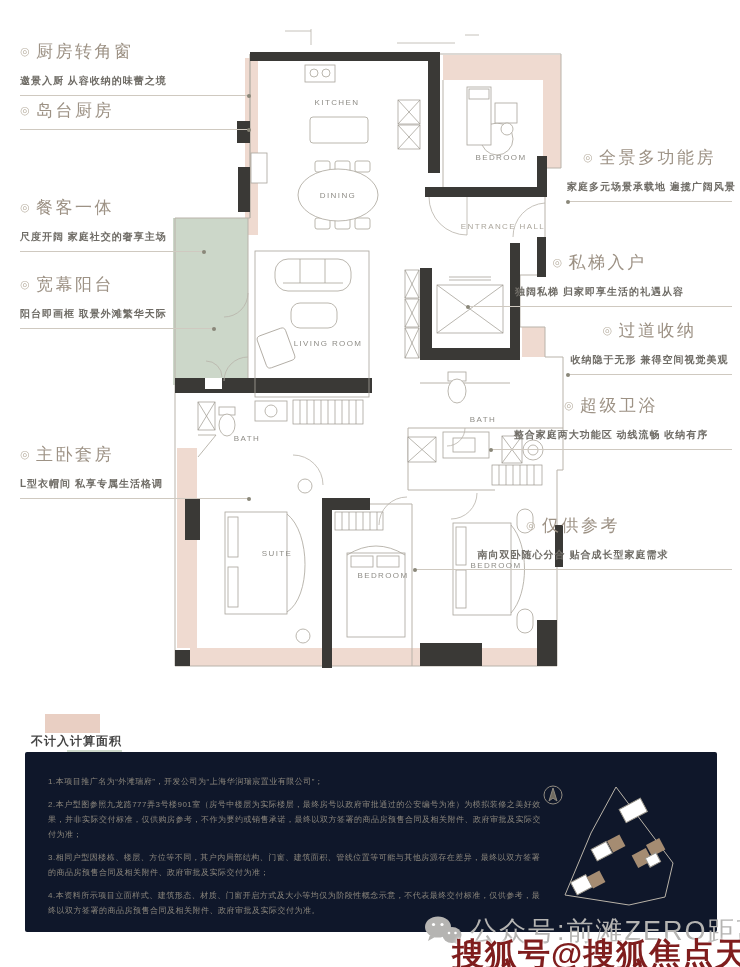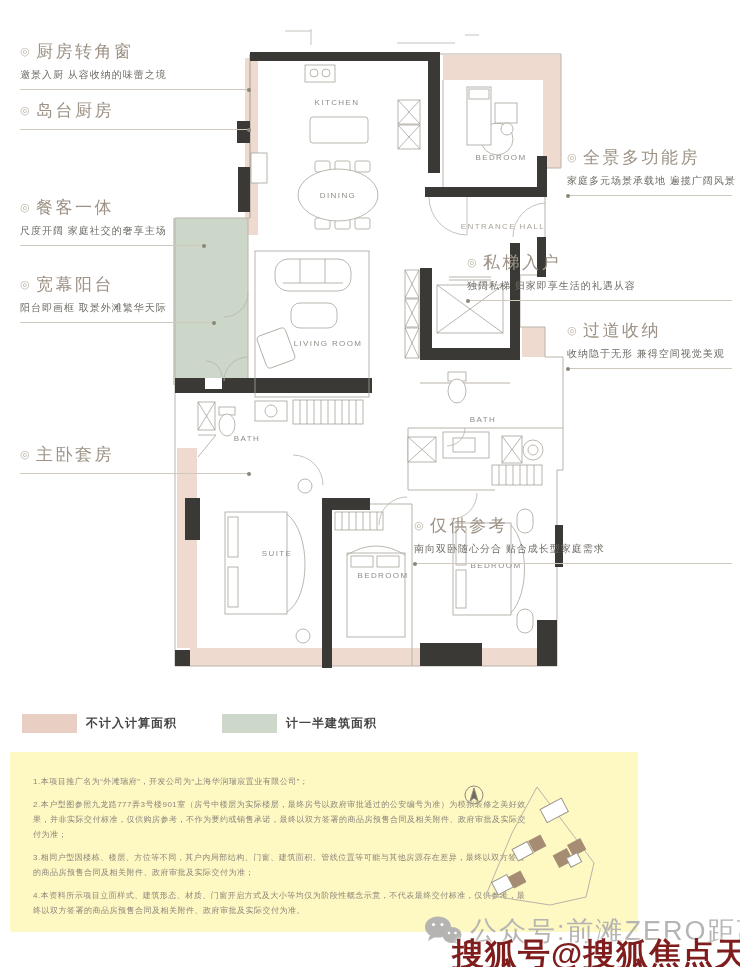--- a/index.html
+++ b/index.html
@@ -5,36 +5,36 @@
   html,body{margin:0;padding:0;background:#fff;}
   body{width:740px;height:967px;position:relative;overflow:hidden;
        font-family:"Liberation Sans",sans-serif;color:#555;}
   .stage{position:absolute;inset:0;}
 
   
   .anno{position:absolute;}
   .anno .t{font-family:"Liberation Serif",serif;font-size:17px;letter-spacing:2.5px;
            color:#9d9285;white-space:nowrap;}
   .anno .t .bl{font-size:11px;color:#b9b0a2;vertical-align:2px;margin-right:4px;}
-  .anno .d{font-size:10px;color:#6f6c66;letter-spacing:1px;margin-top:5px;white-space:nowrap;}
+  .anno .d{font-size:10px;color:#6f6c66;letter-spacing:1px;margin-top:11px;white-space:nowrap;font-weight:bold;}
   .anno .ln{margin-top:7px;border-top:1px solid #cfc9c0;position:relative;height:0;}
   .anno .ln .dot{position:absolute;top:-2.5px;width:4px;height:4px;border-radius:50%;background:#8a8779;}
   .anno.L .ln .dot{right:-1px;}
-  .anno.R{text-align:left;}
+  .anno.R{text-align:center;}
   .anno.R .ln .dot{left:-1px;}
 
   
-  .legend{position:absolute;top:714px;left:22px;display:flex;align-items:center;}
+  .legend{position:absolute;top:714px;left:22px;display:flex;align-items:center;flex-direction:column;}
   .legend .sw{width:55px;height:19px;margin-right:9px;}
   .sw-pink{background:#e9cfc3;}
   .sw-green{background:#cdd8ca;margin-left:45px;}
   .legend .lb{font-size:12px;color:#454545;letter-spacing:1px;font-weight:bold;}
 
   
-  .dbox{position:absolute;left:10px;top:752px;width:628px;height:180px;background:#fef9c3;border-radius:2px;}
+  .dbox{position:absolute;left:25px;top:752px;width:692px;height:180px;background:#0f172a;border-radius:2px;}
   .dbox .txt{position:absolute;left:23px;top:22px;width:500px;font-size:8px;color:#8b867c;
              line-height:15px;letter-spacing:.5px;}
   .dbox .txt p{margin:0 0 8px 0;}
   .siteplan{position:absolute;right:8px;top:23px;}
 
   
   .wm-gray{position:absolute;left:424px;top:913px;display:flex;align-items:center;
            color:#b5b4b2;font-size:27px;letter-spacing:2px;font-weight:500;white-space:nowrap;}
   .wm-gray svg{margin-right:8px;}
   .wm-dark{position:absolute;left:452px;top:933px;color:#7f1d1d;font-size:32px;font-weight:bold;
@@ -258,20 +258,21 @@
   </div>
   <div class="anno L" style="top:273px;left:20px;width:195px">
     <div class="t"><span class="bl">◎</span><span>宽幕阳台</span></div>
     <div class="d">阳台即画框 取景外滩繁华天际</div>
     <div class="ln">
         <span class="dot"></span>
       </div>
   </div>
   <div class="anno L" style="top:443px;left:20px;width:230px">
     <div class="t"><span class="bl">◎</span><span>主卧套房</span></div>
+    <div class="d">L型衣帽间 私享专属生活格调</div>
     <div class="ln">
         <span class="dot"></span>
       </div>
   </div>
 
   <div class="anno R" style="top:146px;right:8px;width:165px">
     <div class="t"><span class="bl">◎</span><span>全景多功能房</span></div>
     <div class="d">家庭多元场景承载地 遍揽广阔风景</div>
     <div class="ln">
         <span class="dot"></span>
@@ -280,20 +281,27 @@
   <div class="anno R" style="top:251px;right:8px;width:265px">
     <div class="t"><span class="bl">◎</span><span>私梯入户</span></div>
     <div class="d">独阔私梯 归家即享生活的礼遇从容</div>
     <div class="ln">
         <span class="dot"></span>
       </div>
   </div>
   <div class="anno R" style="top:319px;right:8px;width:165px">
     <div class="t"><span class="bl">◎</span><span>过道收纳</span></div>
     <div class="d">收纳隐于无形 兼得空间视觉美观</div>
+    <div class="ln">
+        <span class="dot"></span>
+      </div>
+  </div>
+  <div class="anno R" style="top:394px;right:8px;width:242px">
+    <div class="t"><span class="bl">◎</span><span>超级卫浴</span></div>
+    <div class="d">整合家庭两大功能区 动线流畅 收纳有序</div>
     <div class="ln">
         <span class="dot"></span>
       </div>
   </div>
   <div class="anno R" style="top:514px;right:8px;width:318px">
     <div class="t"><span class="bl">◎</span><span>仅供参考</span></div>
     <div class="d">南向双卧随心分合 贴合成长型家庭需求</div>
     <div class="ln">
         <span class="dot"></span>
       </div>

